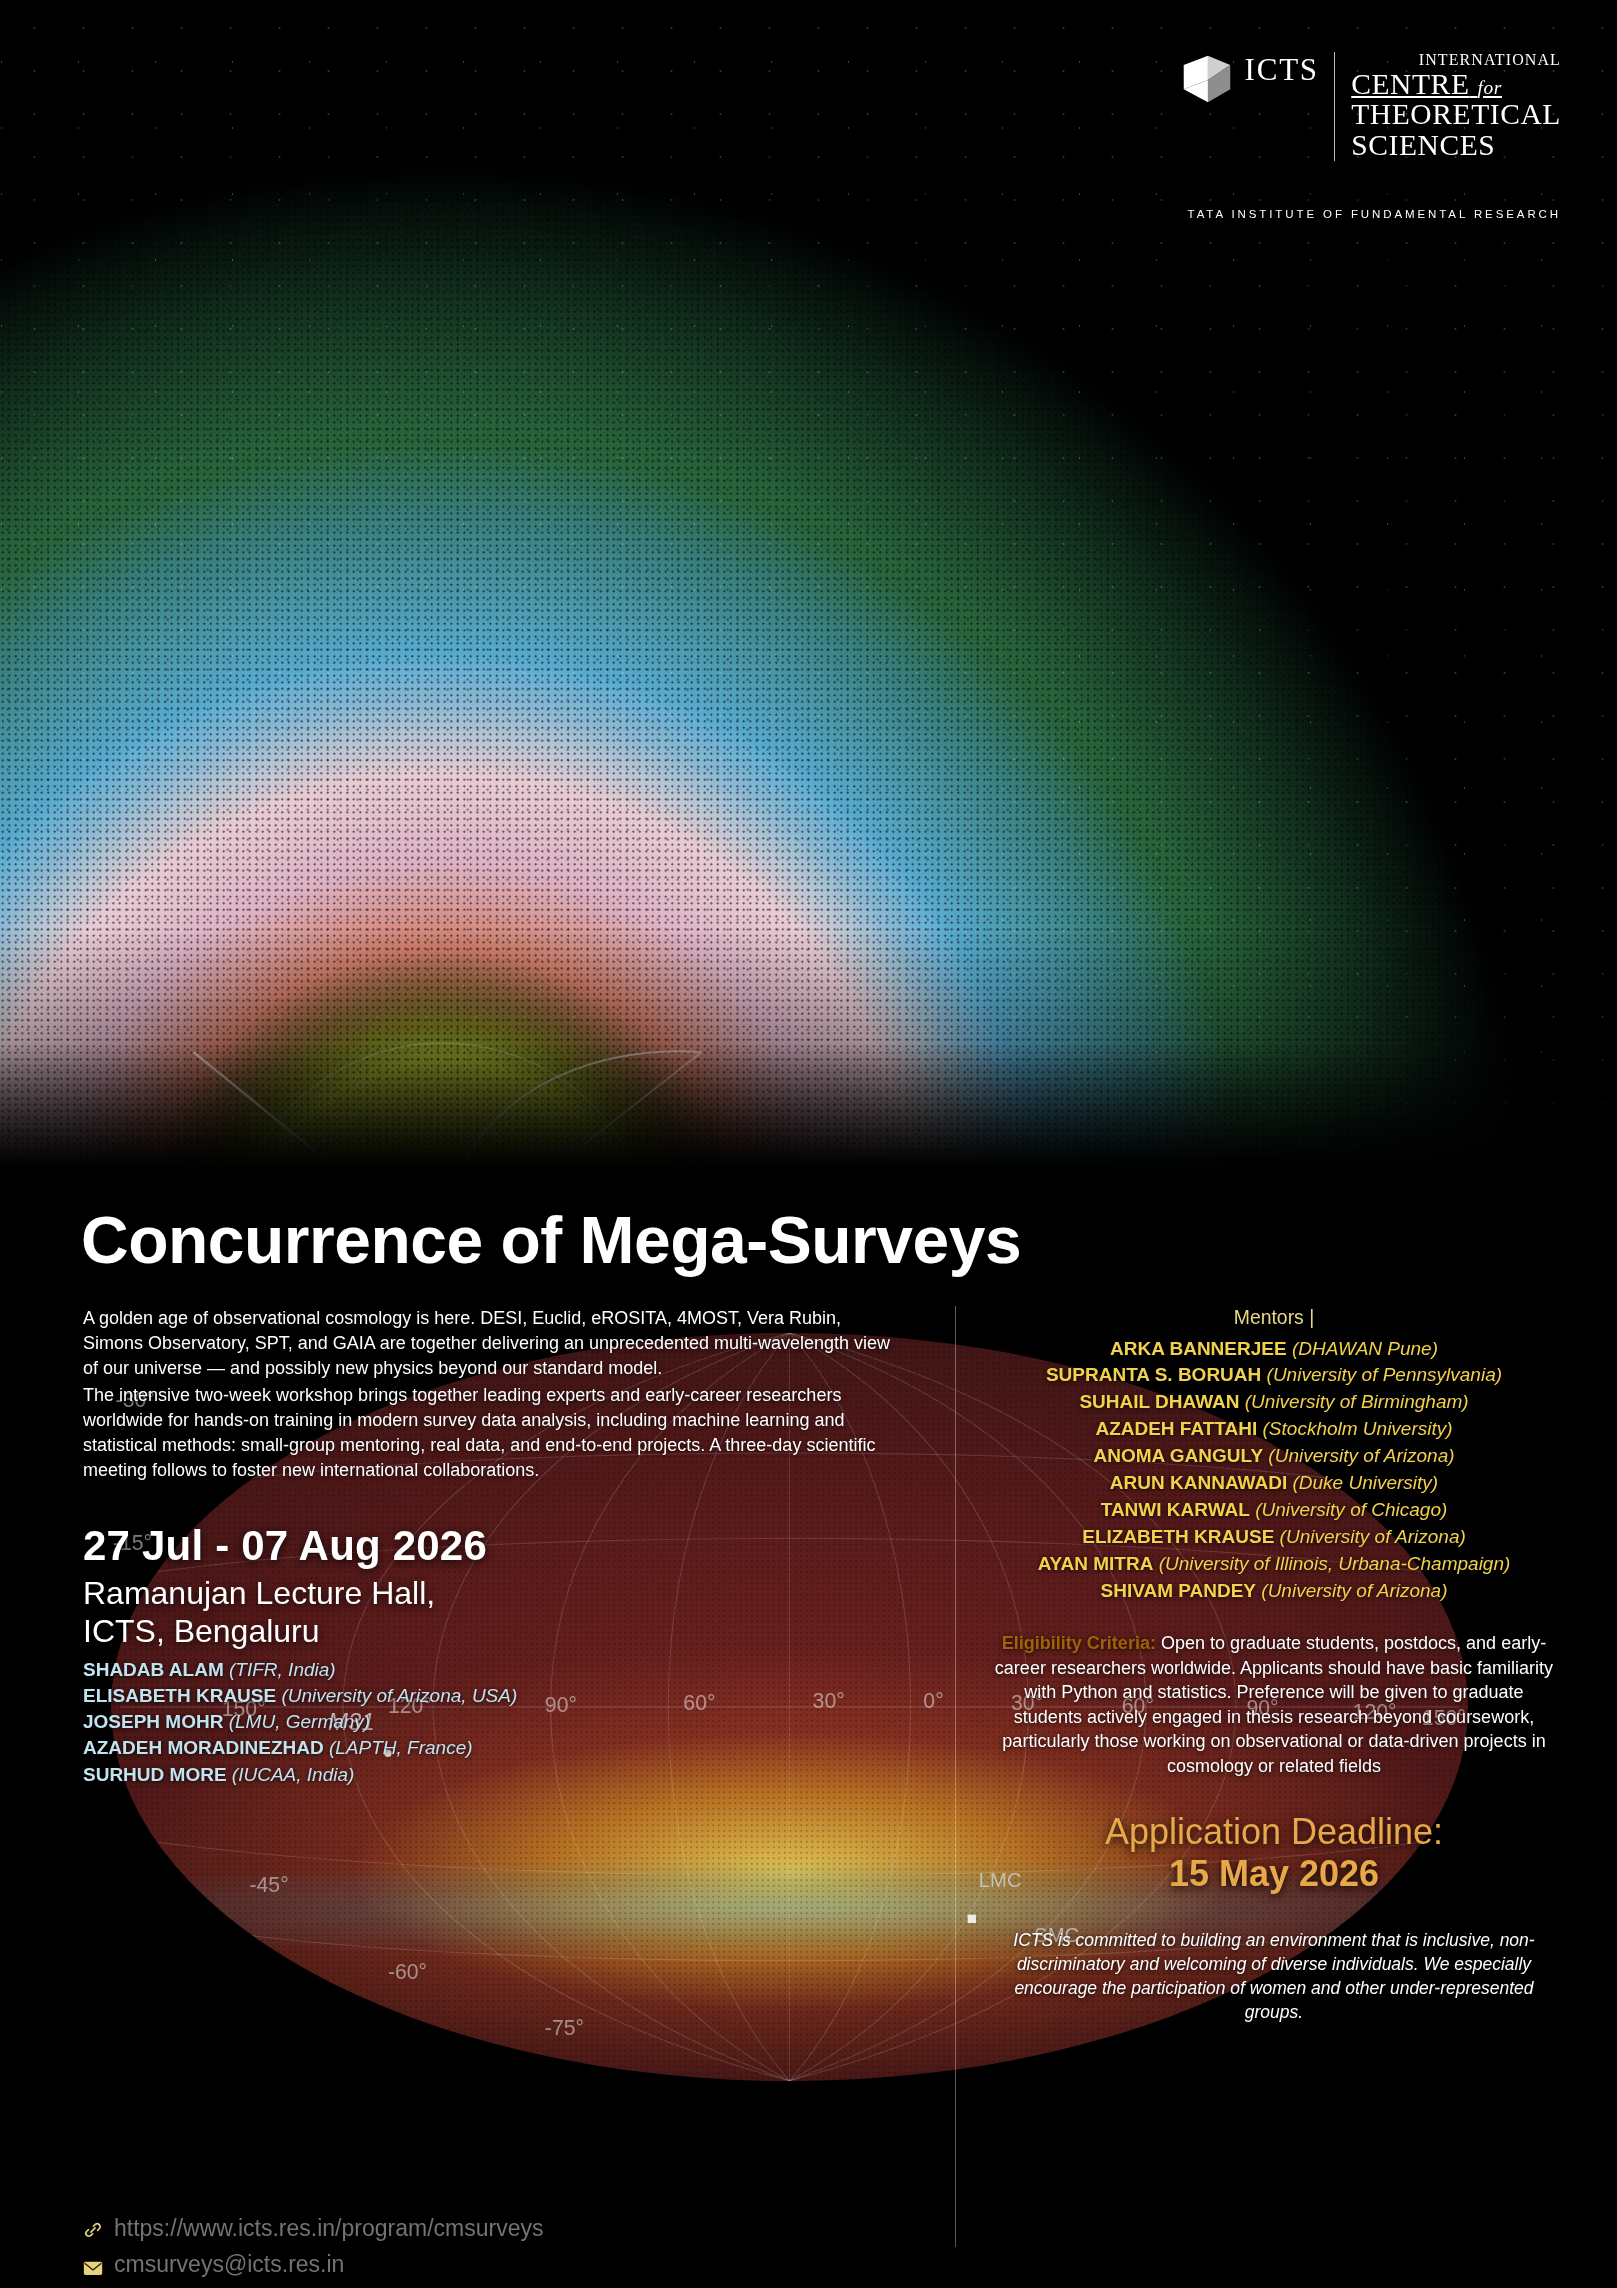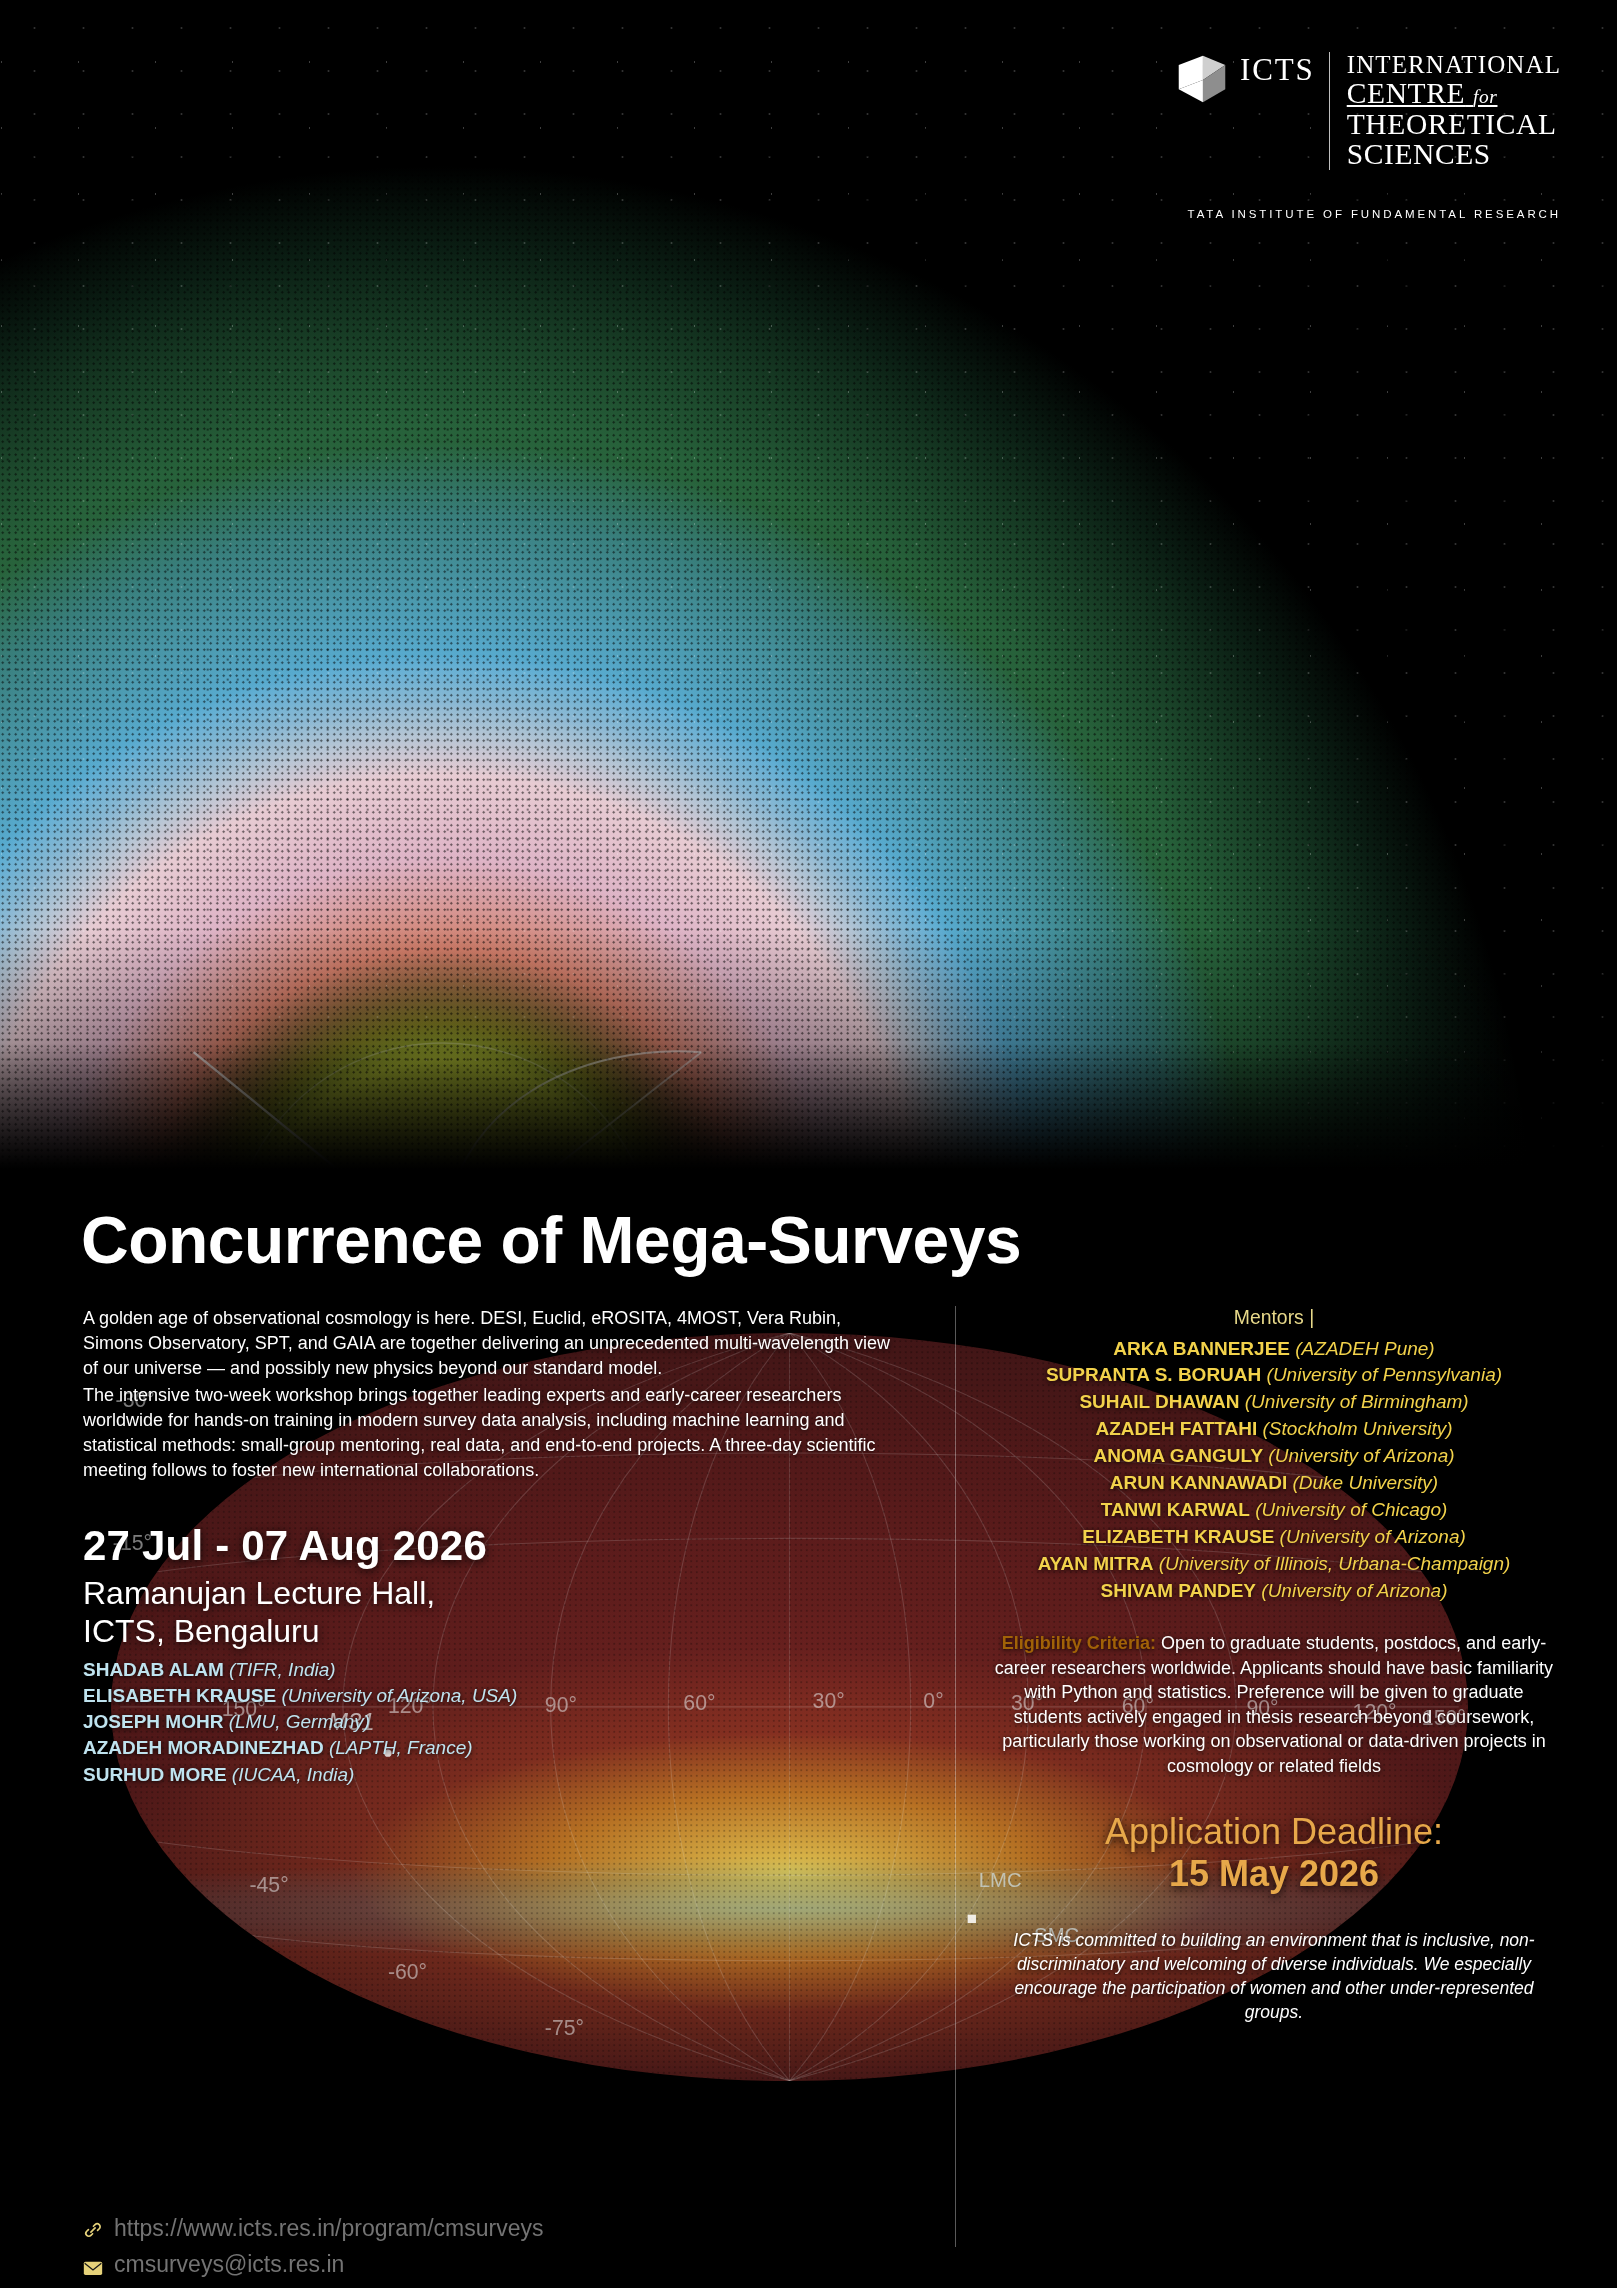--- a/index.html
+++ b/index.html
@@ -139,21 +139,21 @@
     width: 0.9px;
     align-self: stretch;
     background: rgba(255,255,255,0.75);
     margin-right: 16.6px;
   }
   .logo-words {
     font-family: "Liberation Serif", serif;
     color: #fff;
     line-height: 1.04;
   }
-  .logo-words .l1 { font-size: 25px; letter-spacing: 1.1px; text-align: right; }
+  .logo-words .l1 { font-size: 16px; letter-spacing: 1.1px; text-align: right; }
   .logo-words .l2 { font-size: 29.5px; letter-spacing: 0.6px; text-decoration: underline; }
   .logo-words .l2 .small { font-size: 19.4px; font-style: italic; }
   .logo-words .l3 { font-size: 29.5px; letter-spacing: 0.6px; }
   .logo-words .l4 { font-size: 29.5px; letter-spacing: 0.6px; }
   .logo-tata {
     position: absolute;
     right: 57px;
     top: 208px;
     font-size: 11.5px;
     letter-spacing: 2.9px;
@@ -474,21 +474,21 @@
   </div>
 
   <div class="col-right">
     <div class="mentors-head">
       <span>Mentors</span>
       <span>|</span>
     </div>
     <div class="people">
       <div class="mentor">
         <span class="nm">ARKA BANNERJEE</span>
-        <span class="af">(AZADEH Pune)</span>
+        <span class="af">(DHAWAN Pune)</span>
       </div>
       <div class="mentor">
         <span class="nm">SUPRANTA S. BORUAH</span>
         <span class="af">(University of Pennsylvania)</span>
       </div>
       <div class="mentor">
         <span class="nm">SUHAIL DHAWAN</span>
         <span class="af">(University of Birmingham)</span>
       </div>
       <div class="mentor">

